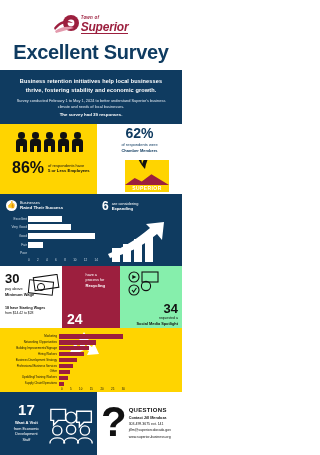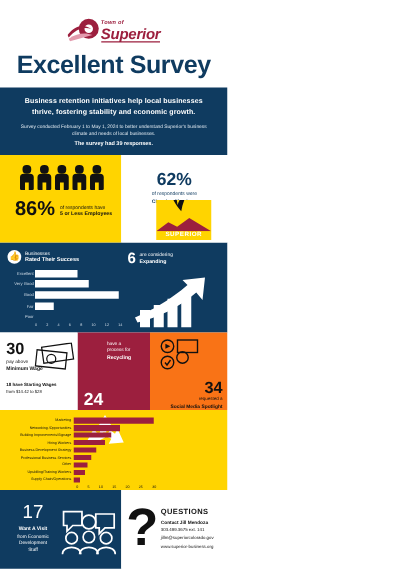--- a/index.html
+++ b/index.html
@@ -23,21 +23,21 @@
 
   
   .intro { background:#0f3b60; color:#ffffff; padding:7px 11px 7px 11px; text-align:center; }
   .intro-lead { font-size:5.6px; font-weight:bold; line-height:1.55; letter-spacing:.1px; }
   .intro-body { font-size:3.9px; line-height:1.5; margin-top:4px; color:#e4ecf3; }
   .intro-resp { font-size:4.4px; font-weight:bold; margin-top:2px; }
 
   
   .row2 { display:flex; height:70px; }
   .cell-yellow { width:97px; background:#ffd400; padding:8px 6px 0 8px; }
-  .cell-white { width:85px; background:#ffffff; position:relative; padding-top:12px; }
+  .cell-white { width:85px; background:#ffffff; position:relative; padding-top:2px; }
   .people { display:flex; gap:2px; justify-content:center; margin-bottom:7px; }
   .person { width:12px; height:21px; position:relative; }
   .person .head { width:6.5px; height:6.5px; border-radius:50%; background:#111; margin:0 auto; }
   .person .body { width:11px; height:13px; background:#111; margin:.8px auto 0;
                   border-radius:3px 3px 1px 1px; position:relative; }
   .person .body:after { content:""; position:absolute; left:4.4px; bottom:0; width:2.2px; height:6px; background:#ffd400; }
   .stat-inline { display:flex; align-items:center; gap:4px; padding-left:4px; }
   .big-yellow { font-size:16px; font-weight:bold; color:#111; line-height:1; }
   .small-dark { font-size:4px; line-height:1.35; color:#111; }
   .small-dark b { font-size:4.2px; }
@@ -69,21 +69,21 @@
   .nr-head { display:flex; align-items:flex-start; gap:3px; }
   .nr-num { font-size:12px; font-weight:bold; line-height:1; }
   .nr-tx { font-size:3.9px; line-height:1.35; padding-top:1px; }
   .nr-tx b { font-size:4.2px; }
   .growth { position:absolute; left:8px; top:20px; width:66px; height:42px; }
 
   
   .row3 { display:flex; height:62px; }
   .p-white { width:62px; background:#fff; position:relative; padding:6px 4px 0 5px; }
   .p-maroon { width:58px; background:#9c1f3e; color:#fff; padding:6px 4px 0 5px; }
-  .p-white2 { width:62px; background:#f97316; position:relative; padding:5px 4px 0 6px; }
+  .p-white2 { width:62px; background:#86efac; position:relative; padding:5px 4px 0 6px; }
   .num30 { font-size:13px; font-weight:bold; color:#111; line-height:1; }
   .lbl-sm { font-size:3.8px; line-height:1.4; color:#111; margin-top:2px; }
   .lbl-sm b { font-size:4px; }
   .note { font-size:3.4px; line-height:1.4; color:#111; margin-top:7px; }
   .note b { font-size:3.6px; }
   .cash { position:absolute; right:2px; top:8px; width:34px; height:24px; }
   .m-head { display:flex; align-items:flex-start; gap:3px; }
   .num24 { font-size:14px; font-weight:bold; line-height:1;margin-top:40px; }
   .m-tx { font-size:3.8px; line-height:1.35; padding-top:1px; }
   .m-tx b { font-size:4.1px; }
@@ -104,21 +104,21 @@
   .hrow { display:flex; align-items:center; height:5px; margin-bottom:.9px; }
   .hlabel { width:52px; text-align:right; font-size:2.9px; color:#111; padding-right:2px; line-height:1; }
   .hbar { height:4.2px; background:#9c1f3e; }
   .haxis { display:flex; justify-content:space-between; font-size:2.9px; color:#111;
            margin-left:54px; margin-top:1px; }
 
   
   .row4 { display:flex; height:76px; }
   .b-navy { width:97px; background:#0f3b60; color:#fff; display:flex; padding:10px 4px 0 8px; gap:4px; }
   .bn-left { width:40px; text-align:center; }
-  .num17 { font-size:15px; font-weight:normal; line-height:1; }
+  .num17 { font-size:15px; font-weight:bold; line-height:1; }
   .bn-tx { font-size:3.8px; line-height:1.45; margin-top:3px; }
   .bn-tx b { font-size:4px; }
   .chat { width:48px; height:42px; margin-top:2px; }
   .b-white { width:85px; background:#fff; display:flex; padding:12px 4px 0 4px; gap:2px; }
   .qmark { font-size:42px; font-weight:bold; color:#111; line-height:.85; }
   .q-right { padding-top:3px; }
   .q-title { font-size:6px; font-weight:bold; color:#111; letter-spacing:.3px; }
   .q-contact { font-size:3.8px; font-weight:bold; color:#111; margin-top:3px; }
   .q-line { font-size:3.5px; color:#111; margin-top:1.5px; line-height:1.5; }
 </style>

